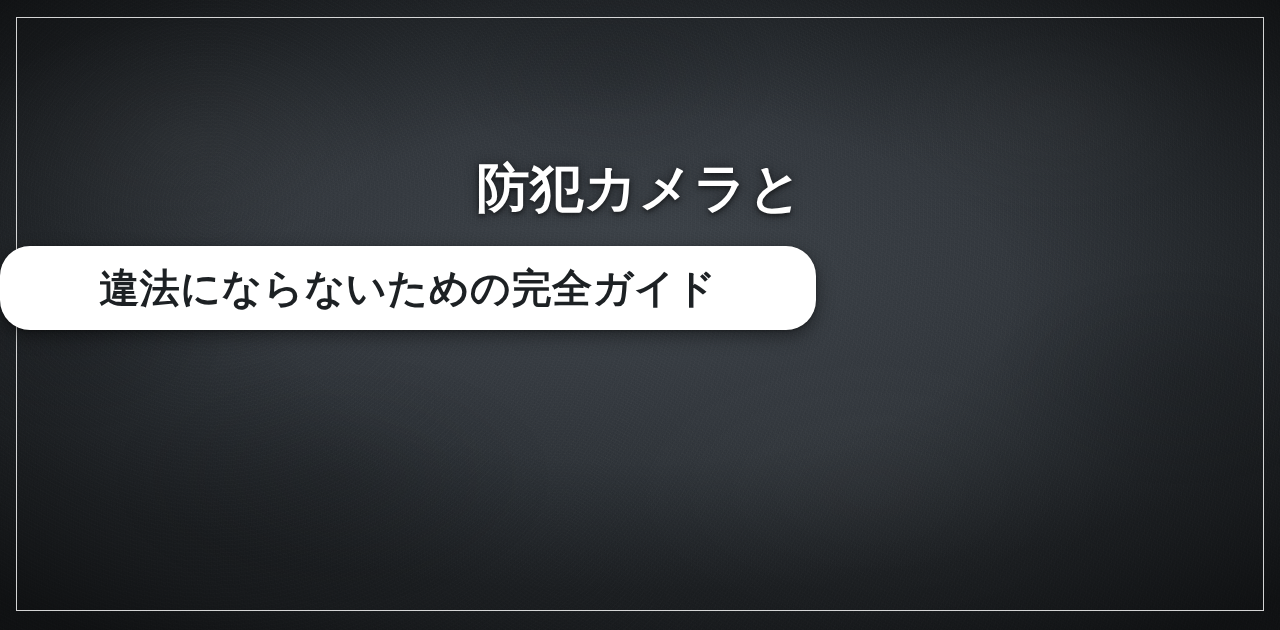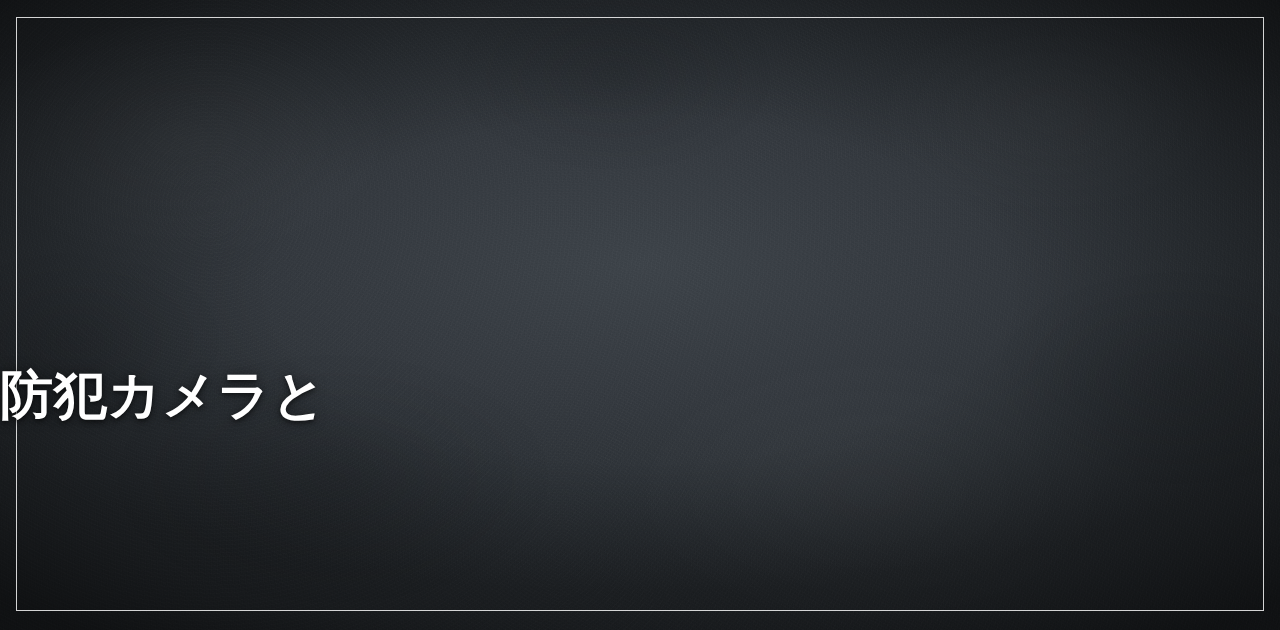--- a/index.html
+++ b/index.html
@@ -81,22 +81,21 @@
     bottom: 19px;
     border: 1px solid rgba(255,255,255,.82);
     pointer-events: none;
   }
 
   
   .content {
     position: absolute;
     inset: 0;
     display: flex;
-    flex-direction: row;
-    align-items: center;
+    flex-direction: column;
     justify-content: flex-start;
   }
 
   .headline-block {
     margin-top: 160px;
     display: flex;
     flex-direction: column;
     align-items: center;
   }
 
@@ -161,15 +160,18 @@
   <div class="bg-vignette"></div>
 
   <div class="frame"></div>
 
   <div class="content">
 
     <div class="headline-block">
       <div class="line-1">防犯カメラと</div>
     </div>
 
+    <div class="pill">
+      <span class="pill-text">違法にならないための完全ガイド</span>
+    </div>
 
   </div>
 </div>
 
 </body></html>

